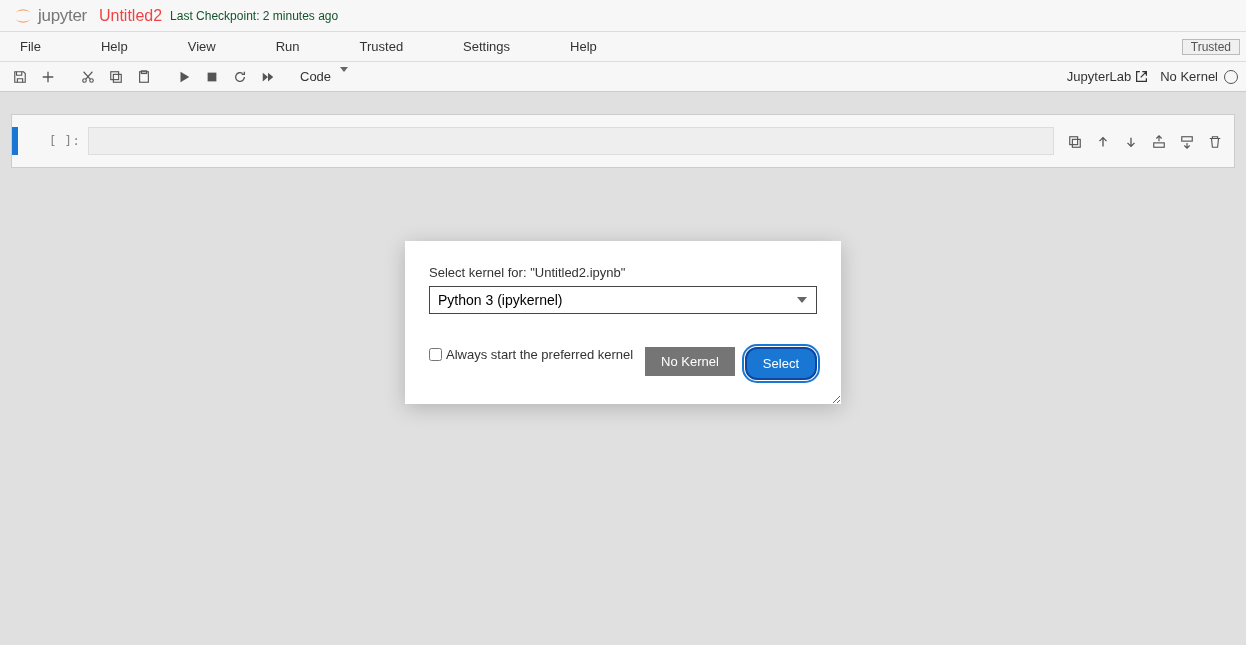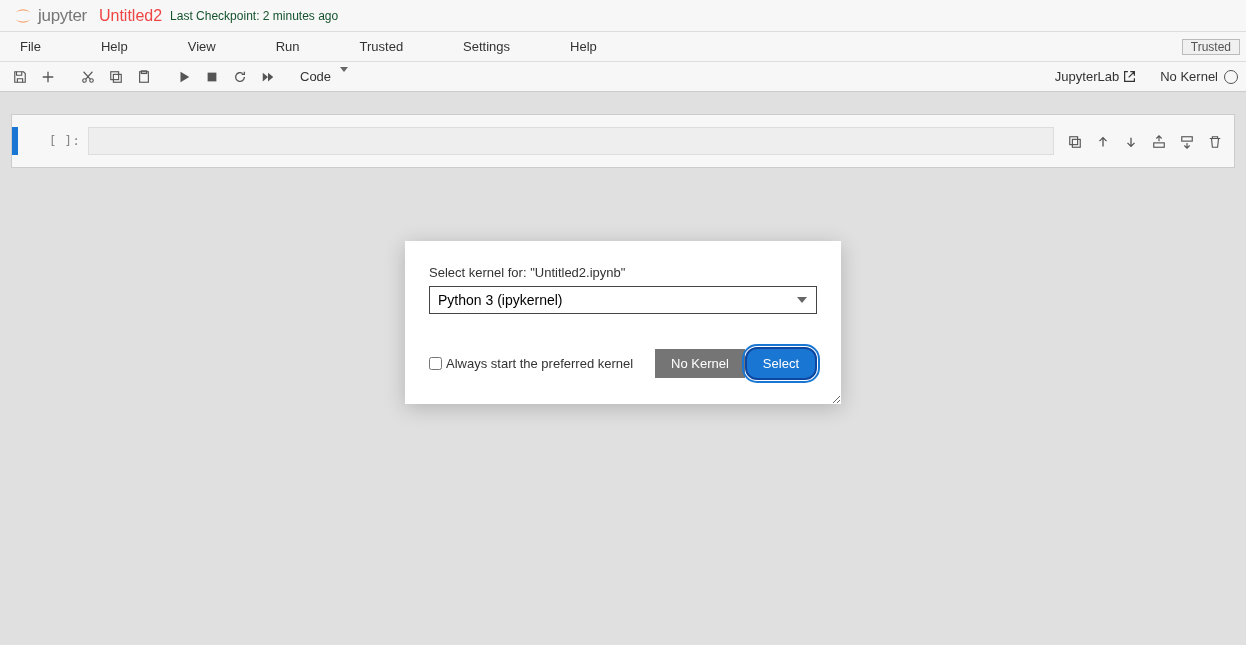--- a/index.html
+++ b/index.html
@@ -19,21 +19,21 @@
     .trusted-badge { position: absolute; right: 6px; border: 1px solid #bbb; padding: 0 8px; font-size: 12px; background: #f0f0f0; color: #555; }
     
     
     .toolbar { display: flex; align-items: center; background: #f7f7f7; border-bottom: 1px solid #ccc; height: 30px; padding: 0 8px; gap: 4px; }
     .toolbar-btn { width: 24px; height: 24px; display: flex; align-items: center; justify-content: center; cursor: pointer; color: #555; }
     .toolbar-btn svg { width: 14px; height: 14px; }
     .toolbar-sep { width: 8px; }
     .cell-type-select { border: none; background: transparent; font-size: 13px; padding: 2px 20px 2px 4px; cursor: pointer; appearance: none; color: #333; }
     .select-wrap { position: relative; display: flex; align-items: flex-start; }
     .select-wrap::after { content: ''; position: absolute; right: 4px; width: 0; height: 0; border-left: 4px solid transparent; border-right: 4px solid transparent; border-top: 5px solid #666; pointer-events: none; }
-    .toolbar-right { margin-left: auto; display: flex; align-items: flex-start; gap: 24px; }
+    .toolbar-right { margin-left: auto; display: flex; align-items: flex-start; gap: 12px; }
     .jupyterlab-link { display: flex; align-items: center; gap: 4px; font-size: 13px; color: #333; cursor: pointer; }
     .kernel-status { display: flex; align-items: center; gap: 6px; font-size: 13px; color: #333; }
     .kernel-indicator { width: 14px; height: 14px; border: 1.5px solid #555; border-radius: 50%; }
     
     
     .notebook-area { background: #e0e0e0; height: calc(645px - 92px); padding: 22px 11px; overflow-y: auto; }
     .notebook-panel { background: #f7f7f7; border: 1px solid #ccc; padding-top: 12px; padding-bottom: 12px; }
     .cell { display: flex; align-items: stretch; position: relative; }
     .cell-bar { width: 6px; background: #1976d2; margin-right: 0; }
     .cell-prompt { width: 70px; text-align: right; padding: 6px 8px 6px 0; color: #888; font-family: monospace; font-size: 13px; }
@@ -43,21 +43,21 @@
     .cell-toolbar svg { width: 14px; height: 14px; }
     
     
     .modal-overlay { position: absolute; inset: 0; display: flex; align-items: center; justify-content: center; }
     .modal { background: #fff; width: 436px; padding: 24px; box-shadow: 0 4px 20px rgba(0,0,0,0.2); position: relative; resize: both; overflow: auto; }
     .modal-title { font-size: 17px; font-weight: 500; color: #333; margin-bottom: 18px; }
     .modal-label { font-size: 13px; color: #333; margin-bottom: 6px; }
     .modal-select { width: 100%; border: 1px solid #444; padding: 5px 8px; font-size: 14px; background: #fff; appearance: none; cursor: pointer; }
     .modal-select-wrap { position: relative; margin-bottom: 33px; }
     .modal-select-wrap::after { content: ''; position: absolute; right: 10px; top: 50%; transform: translateY(-50%); width: 0; height: 0; border-left: 5px solid transparent; border-right: 5px solid transparent; border-top: 6px solid #666; pointer-events: none; }
-    .modal-footer { display: flex; align-items: center; gap: 0; }
+    .modal-footer { display: flex; align-items: flex-start; gap: 10px; }
     .modal-checkbox-wrap { display: flex; align-items: center; gap: 4px; margin-right: auto; font-size: 13px; }
     .modal-btn { padding: 7px 16px; font-size: 13px; border: none; cursor: pointer; }
     .modal-btn-secondary { background: #757575; color: #fff; }
     .modal-btn-primary { background: #1976d2; color: #fff; border: 2px solid #0d47a1; border-radius: 12px; outline: 2px solid #1976d2; outline-offset: 1px; }
   </style>
 </head>
 <body>
 
 <div class="header">
   <div class="jupyter-logo">

